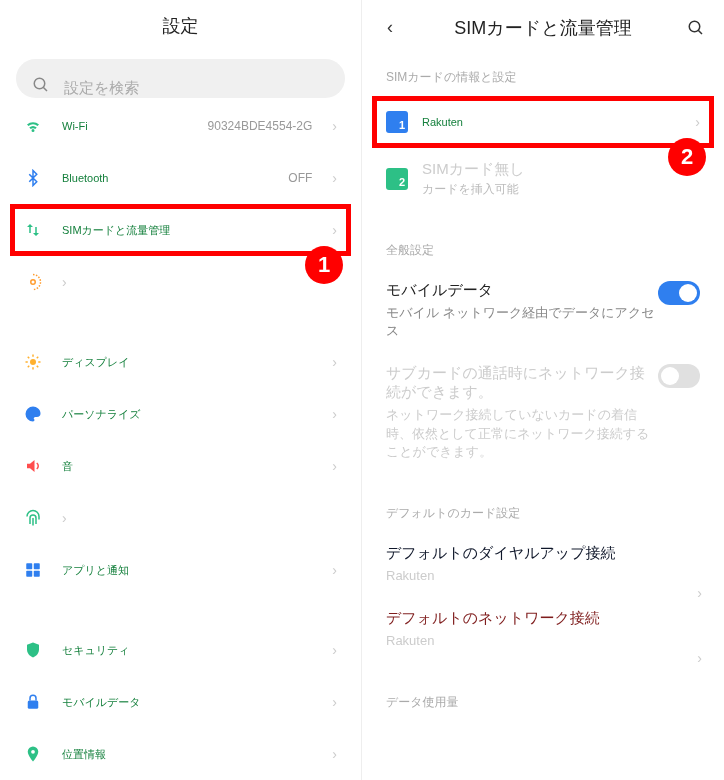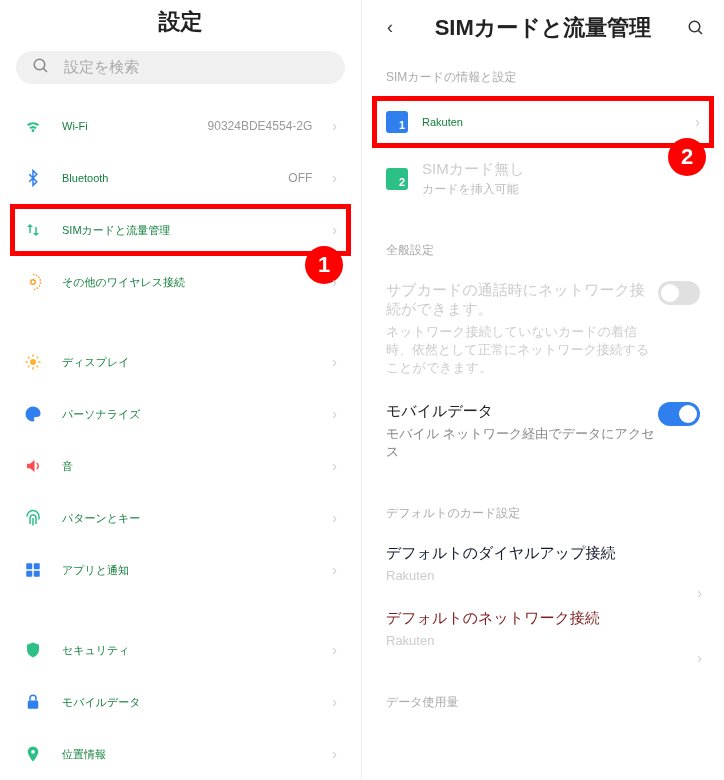--- a/index.html
+++ b/index.html
@@ -1,24 +1,24 @@
 <!DOCTYPE html>
 <html><head>
 <meta charset="utf-8">
 <style>
 *{margin:0;padding:0;box-sizing:border-box;font-family:-apple-system,BlinkMacSystemFont,"Segoe UI",sans-serif}
 body{width:724px;height:780px;display:flex;background:#fff;font-size:14px;color:#222}
 .screen{width:362px;height:780px;position:relative;display:flex;flex-direction:column;overflow:hidden}
 .screen.left{border-right:1px solid #eee}
 .header{height:55px;display:flex;align-items:center;justify-content:center;position:relative}
-.header-title{font-size:22px;font-weight:700}
+.header-title{font-size:18px;font-weight:400}
 .back-btn,.search-btn{position:absolute;top:0;height:55px;width:40px;display:flex;align-items:center;justify-content:center;font-size:18px;color:#333}
 .back-btn{left:8px}
 .search-btn{right:8px}
-.search-bar{margin:8px 16px 16px;height:42px;background:#f0f0f0;border-radius:21px;display:flex;align-items:center;padding:0 16px;color:#999}
+.search-bar{margin:8px 16px 2px;height:42px;background:#f0f0f0;border-radius:21px;display:flex;align-items:flex-end;padding:0 16px;color:#999}
 .search-bar .icon{margin-right:14px;font-size:16px;color:#888}
 .search-bar .placeholder{font-size:15px;color:#aaa}
 .list{display:flex;flex-direction:column}
 .row{height:52px;display:flex;align-items:center;padding:0 24px 0 24px;position:relative}
 .row .icon{width:38px;display:flex;align-items:center;font-size:17px}
 .row .label{flex:1;font-size:11px;color:#15803d}
 .row .value{font-size:12px;color:#999;margin-right:20px}
 .row .chev{color:#ccc;font-size:14px}
 .row-box{position:absolute;left:10px;right:10px;top:0;bottom:0;border:5px solid #ff0000;pointer-events:none}
 .badge{position:absolute;width:38px;height:38px;border-radius:50%;background:#ff0000;color:#fff;display:flex;align-items:center;justify-content:center;font-size:22px;font-weight:bold}
@@ -102,21 +102,20 @@
       <div class="badge b1">1</div>
     </div>
 
     <div class="row">
       <span class="icon i-wireless">
           <svg viewBox="0 0 24 24" fill="none" stroke="currentColor" stroke-width="2">
             <circle cx="12" cy="12" r="3"></circle>
             <path d="M12 2a10 10 0 010 20" stroke-dasharray="2 2"></path>
           </svg>
         </span>
-      <span class="label">その他のワイヤレス接続</span>
       <span class="chev">›</span>
     </div>
 
     <div class="section-gap"></div>
 
     <div class="row">
       <span class="icon i-disp">
           <svg viewBox="0 0 24 24" fill="currentColor">
             <circle cx="12" cy="12" r="4"></circle>
             <g stroke="currentColor" stroke-width="2">
@@ -155,21 +154,20 @@
       <span class="label">音</span>
       <span class="chev">›</span>
     </div>
 
     <div class="row">
       <span class="icon i-pat">
           <svg viewBox="0 0 24 24" fill="none" stroke="currentColor" stroke-width="2">
             <path d="M12 2a8 8 0 018 8v4M4 10a8 8 0 018-8m-4 18v-8a4 4 0 018 0v8m-4-8v10"></path>
           </svg>
         </span>
-      <span class="label">パターンとキー</span>
       <span class="chev">›</span>
     </div>
 
     <div class="row">
       <span class="icon i-app">
           <svg viewBox="0 0 24 24" fill="currentColor">
             <rect x="3" y="3" width="8" height="8" rx="1"></rect>
             <rect x="13" y="3" width="8" height="8" rx="1"></rect>
             <rect x="3" y="13" width="8" height="8" rx="1"></rect>
             <rect x="13" y="13" width="8" height="8" rx="1"></rect>
@@ -242,36 +240,36 @@
     <div class="sim-num sim2">2</div>
     <div class="two-line">
       <span class="l1">SIMカード無し</span>
       <span class="l2">カードを挿入可能</span>
     </div>
   </div>
 
   <div style="height:18px"></div>
   <div class="section-title">全般設定</div>
 
+  <div class="block" style="position:relative;display:flex;align-items:flex-start">
+    <div style="flex:1">
+      <div class="t">モバイルデータ</div>
+      <div class="sub">モバイル ネットワーク経由でデータにアクセス</div>
+    </div>
+    <div class="toggle on"></div>
+  </div>
+
   <div class="block disabled" style="position:relative;display:flex;align-items:flex-start">
     <div style="flex:1">
       <div class="t" style="color:#ccc">サブカードの通話時にネットワーク接続ができます。</div>
       <div class="sub disabled">ネットワーク接続していないカードの着信時、依然として正常にネットワーク接続することができます。</div>
     </div>
     <div class="toggle off"></div>
   </div>
 
-  <div class="block" style="position:relative;display:flex;align-items:flex-start">
-    <div style="flex:1">
-      <div class="t">モバイルデータ</div>
-      <div class="sub">モバイル ネットワーク経由でデータにアクセス</div>
-    </div>
-    <div class="toggle on"></div>
-  </div>
-
   <div style="height:18px"></div>
   <div class="section-title">デフォルトのカード設定</div>
 
   <div class="block disabled" style="position:relative">
     <div class="t" style="color:#0f172a">デフォルトのダイヤルアップ接続</div>
     <div class="sub disabled">Rakuten</div>
     <span class="chev2">›</span>
   </div>
 
   <div class="block disabled" style="position:relative">

